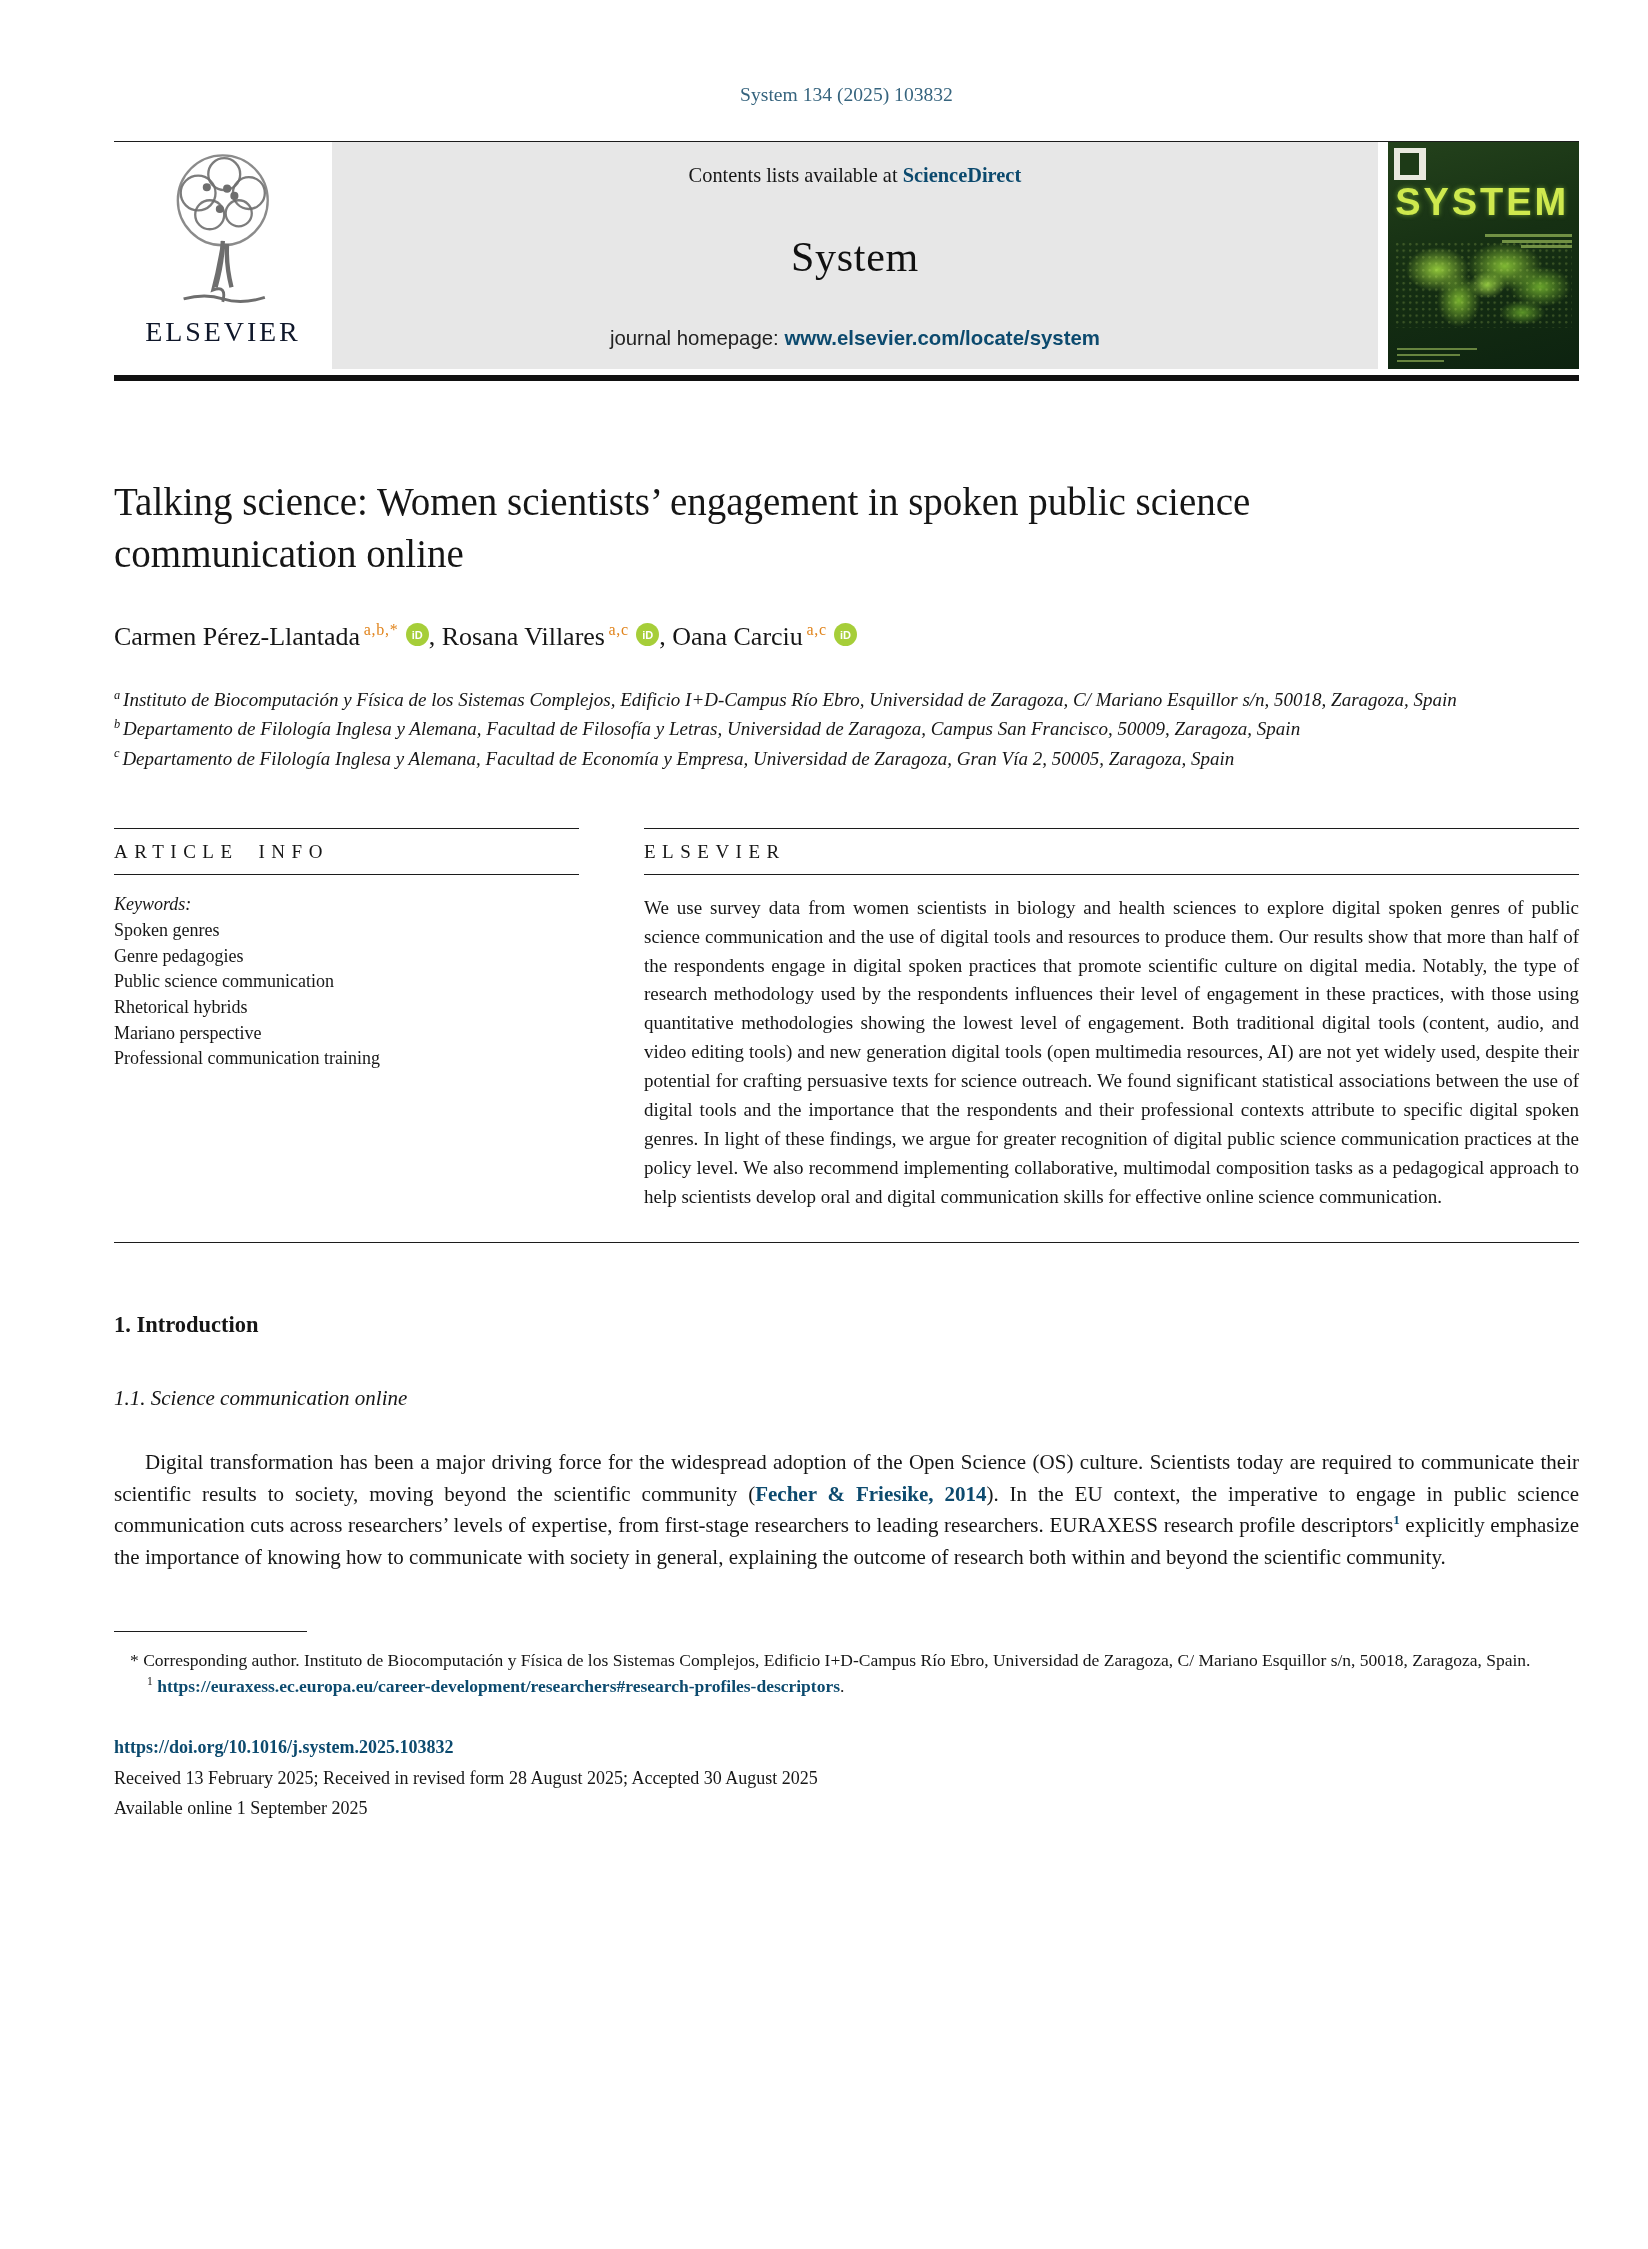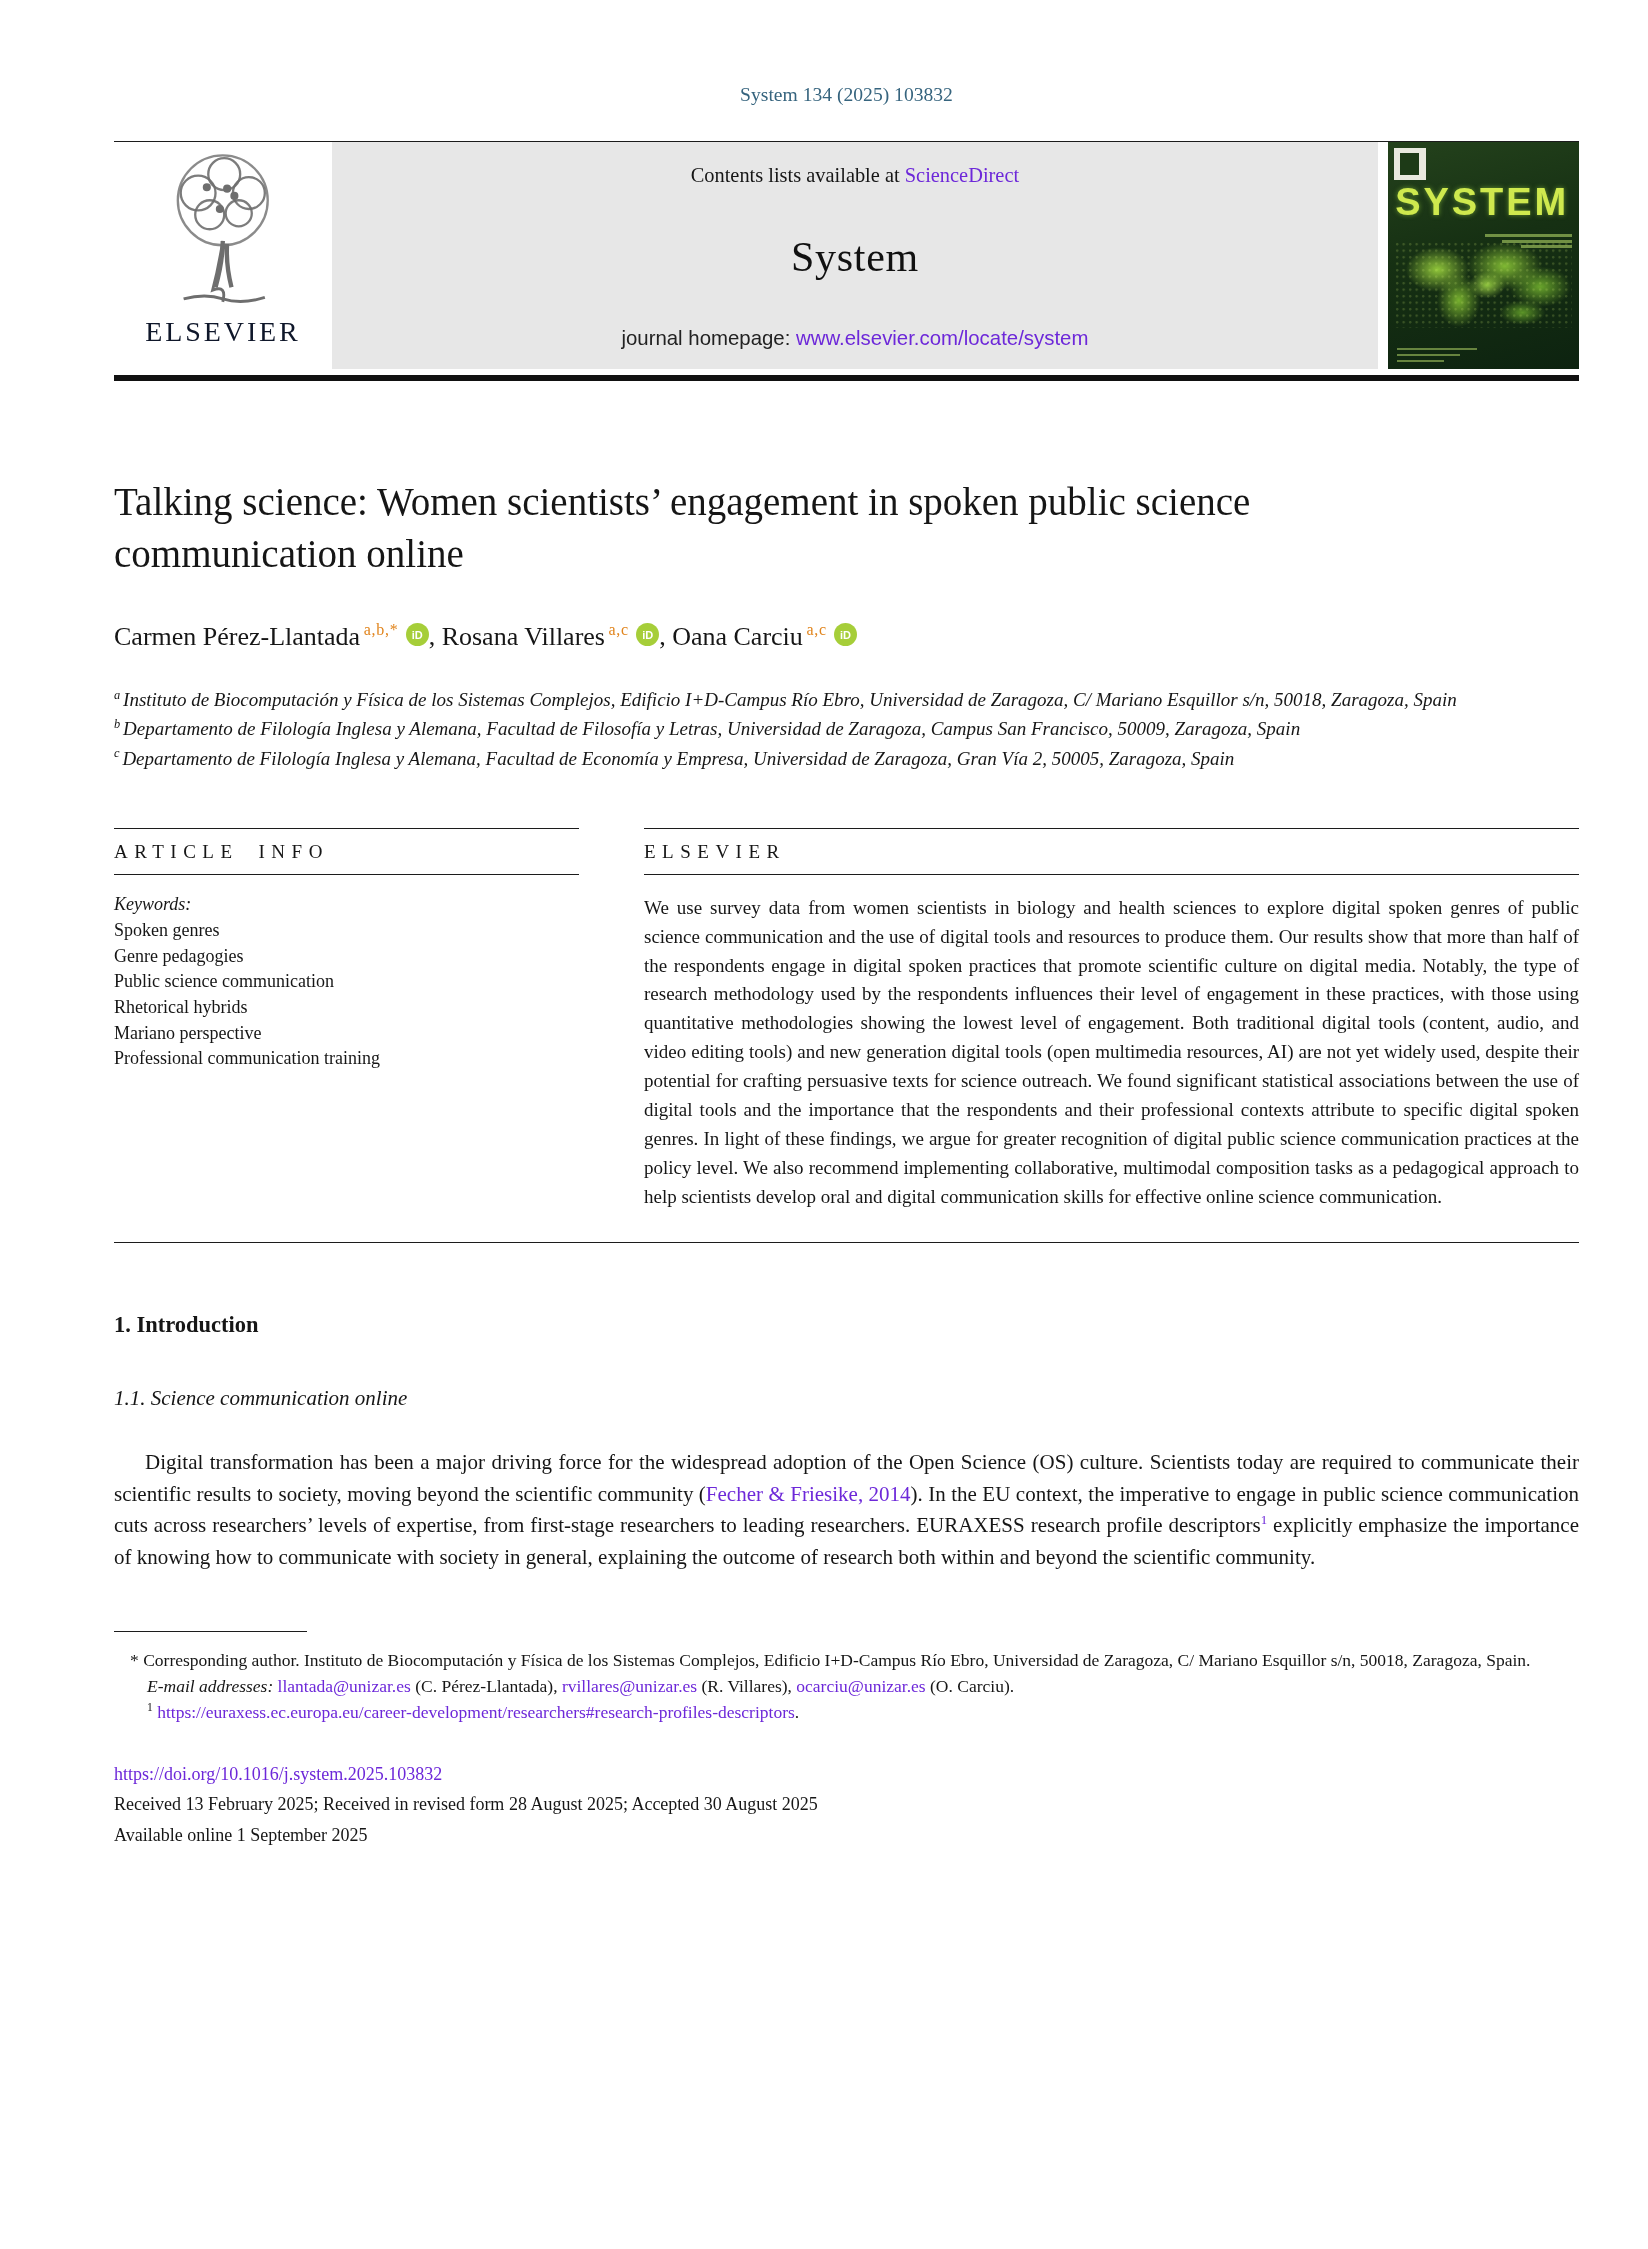--- a/index.html
+++ b/index.html
@@ -19,21 +19,21 @@
 
   .header-band { display:flex; height:227px; }
   .logo-block { width:218px; display:flex; flex-direction:column; align-items:center; padding-top:2.9px; }
   .elsevier-word { font-size:28px; letter-spacing:2.9px; color:#0f172a; margin-top:1.5px; }
 
   .gray-box { flex:1; background:#e7e7e7; display:flex; flex-direction:column; justify-content:space-between; align-items:center; padding:22px 14.5px 19px; }
   .contents-line { font-size:20.4px; }
   .journal-title-big { font-size:42px; letter-spacing:0.7px; color:#111; }
   .homepage-line { font-family:"Liberation Sans","DejaVu Sans",sans-serif; font-size:20.4px; color:#222; }
 
-  .link { color:#6d28d9; text-decoration:none; cursor:pointer; }
+  .link { color:#0c4a6e; text-decoration:none; cursor:pointer;font-weight:bold; }
 
   .cover { width:191px; margin-left:10.2px; position:relative; overflow:hidden;
            background:linear-gradient(165deg,#24421c 0%,#163013 45%,#0d2310 100%); }
   .cover-badge { position:absolute; top:5.8px; left:5.8px; width:32px; height:32px; background:#e9e9df;
                  display:flex; align-items:center; justify-content:center; }
   .cover-badge-core { width:19px; height:22px; background:#1d3a17; }
   .cover-title { position:absolute; top:39px; left:7.3px; right:7.3px;
                  font-family:"Liberation Sans","DejaVu Sans",sans-serif; font-weight:bold;
                  font-size:38px; letter-spacing:2.9px; color:#cfe94e;
                  text-shadow:0 0 5.8px rgba(170,225,70,.55); }
@@ -184,21 +184,20 @@
   <div class="rule bottom-rule"></div>
 
   <h2 class="section-heading">1. Introduction</h2>
   <h3 class="subsection-heading">1.1. Science communication online</h3>
 
   <p class="body-par"><span>Digital transformation has been a major driving force for the widespread adoption of the Open Science (OS) culture. Scientists today are required to communicate their scientific results to society, moving beyond the scientific community (</span><a class="link">Fecher &amp; Friesike, 2014</a><span>). In the EU context, the imperative to engage in public science communication cuts across researchers’ levels of expertise, from first-stage researchers to leading researchers. EURAXESS research profile descriptors</span><sup class="fn-ref-sup"><a class="link">1</a></sup><span> explicitly emphasize the importance of knowing how to communicate with society in general, explaining the outcome of research both within and beyond the scientific community.</span></p>
 
   <div class="footnote-area">
     <div class="fn-rule"></div>
     <p class="fn indent1">* Corresponding author. Instituto de Biocomputación y Física de los Sistemas Complejos, Edificio I+D-Campus Río Ebro, Universidad de Zaragoza, C/ Mariano Esquillor s/n, 50018, Zaragoza, Spain.</p>
-    <p class="fn indent2"><span class="em">E-mail addresses: </span><a class="link">llantada@unizar.es</a><span> (C. Pérez-Llantada), </span><a class="link">rvillares@unizar.es</a><span> (R. Villares), </span><a class="link">ocarciu@unizar.es</a><span> (O. Carciu).</span></p>
     <p class="fn indent2"><sup>1</sup> <a class="link">https://euraxess.ec.europa.eu/career-development/researchers#research-profiles-descriptors</a><span>.</span></p>
   </div>
 
   <div class="footer-block">
     <div class="doi-line"><a class="link">https://doi.org/10.1016/j.system.2025.103832</a></div>
     <div class="footer-line">Received 13 February 2025; Received in revised form 28 August 2025; Accepted 30 August 2025</div>
     <div class="footer-line">Available online 1 September 2025</div>
   </div>
 
 </div>

